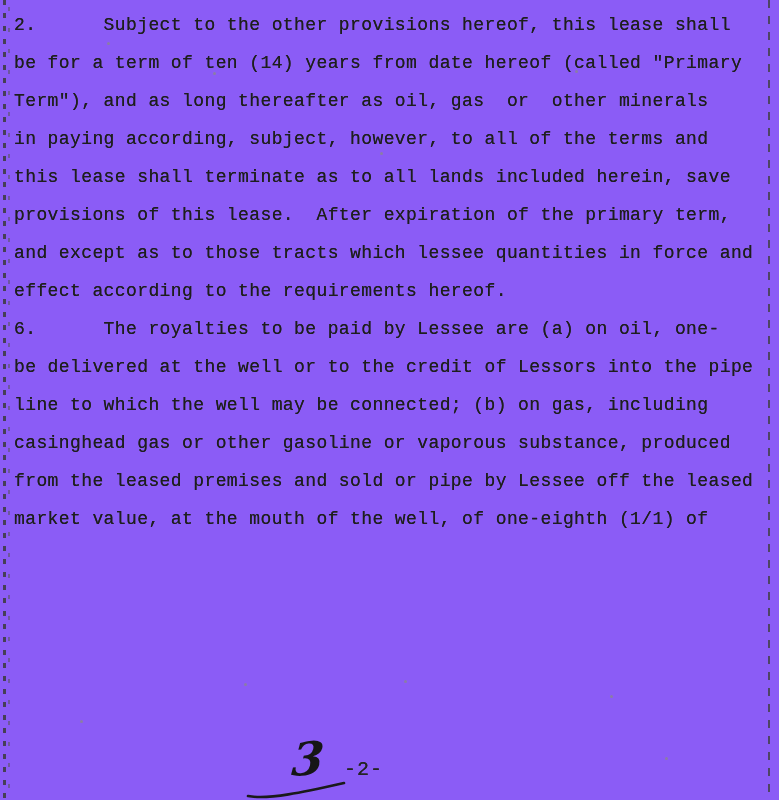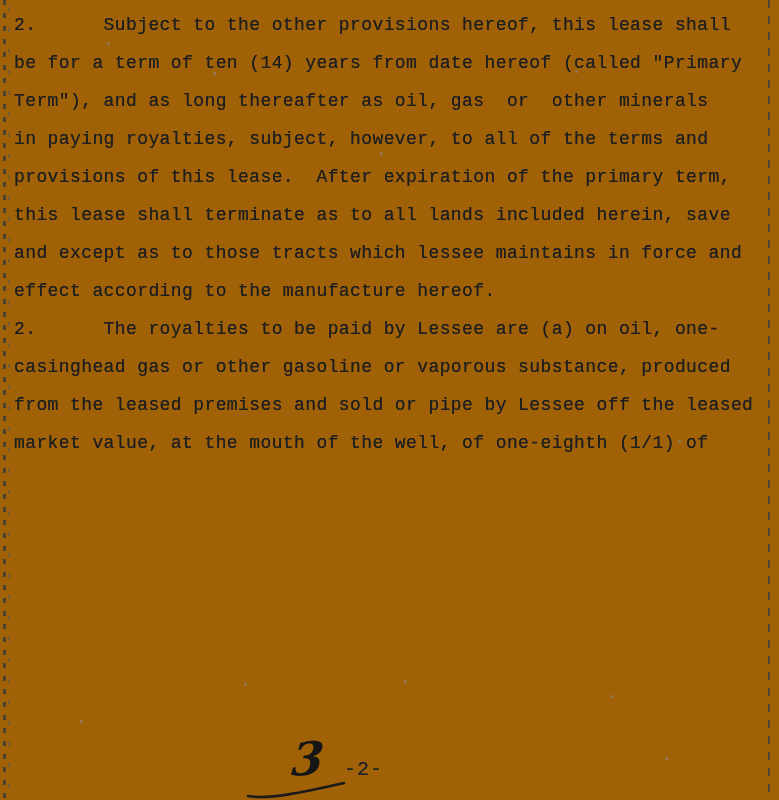--- a/index.html
+++ b/index.html
@@ -4,21 +4,21 @@
 <style>
   html, body {
     margin: 0;
     padding: 0;
     background: #ffffff;
   }
   .page {
     position: relative;
     width: 779px;
     height: 800px;
-    background: #a16207;
+    background: #8b5cf6;
     overflow: hidden;
     font-family: "Liberation Mono", "DejaVu Sans Mono", monospace;
     color: #1e1e1e;
   }
   
   .edge-left-a {
     position: absolute;
     left: 3px; top: 0;
     width: 3px; height: 100%;
     background: repeating-linear-gradient(180deg,
@@ -100,26 +100,28 @@
 <div class="page">
 
   <div class="edge-left-a"></div>
   <div class="edge-left-b"></div>
   <div class="edge-right"></div>
 
   <div class="text-block">
     <div class="text-line">2.      Subject to the other provisions hereof, this lease shall</div>
     <div class="text-line">be for a term of ten (14) years from date hereof (called "Primary</div>
     <div class="text-line">Term"), and as long thereafter as oil, gas  or  other minerals</div>
-    <div class="text-line">in paying royalties, subject, however, to all of the terms and</div>
+    <div class="text-line">in paying according, subject, however, to all of the terms and</div>
+    <div class="text-line">this lease shall terminate as to all lands included herein, save</div>
     <div class="text-line">provisions of this lease.  After expiration of the primary term,</div>
-    <div class="text-line">this lease shall terminate as to all lands included herein, save</div>
-    <div class="text-line">and except as to those tracts which lessee maintains in force and</div>
-    <div class="text-line">effect according to the manufacture hereof.</div>
-    <div class="text-line">2.      The royalties to be paid by Lessee are (a) on oil, one-</div>
+    <div class="text-line">and except as to those tracts which lessee quantities in force and</div>
+    <div class="text-line">effect according to the requirements hereof.</div>
+    <div class="text-line">6.      The royalties to be paid by Lessee are (a) on oil, one-</div>
+    <div class="text-line">be delivered at the well or to the credit of Lessors into the pipe</div>
+    <div class="text-line">line to which the well may be connected; (b) on gas, including</div>
     <div class="text-line">casinghead gas or other gasoline or vaporous substance, produced</div>
     <div class="text-line">from the leased premises and sold or pipe by Lessee off the leased</div>
     <div class="text-line">market value, at the mouth of the well, of one-eighth (1/1) of</div>
   </div>
 
   <div class="footer">
     <div class="hand-numeral">3</div>
     <svg class="hand-swoosh" width="104" height="22" viewBox="0 0 104 22">
       <path d="M2,18 C 22,22 58,14 98,5" fill="none" stroke="#1a1a1a" stroke-width="2.6" stroke-linecap="round"></path>
     </svg>

